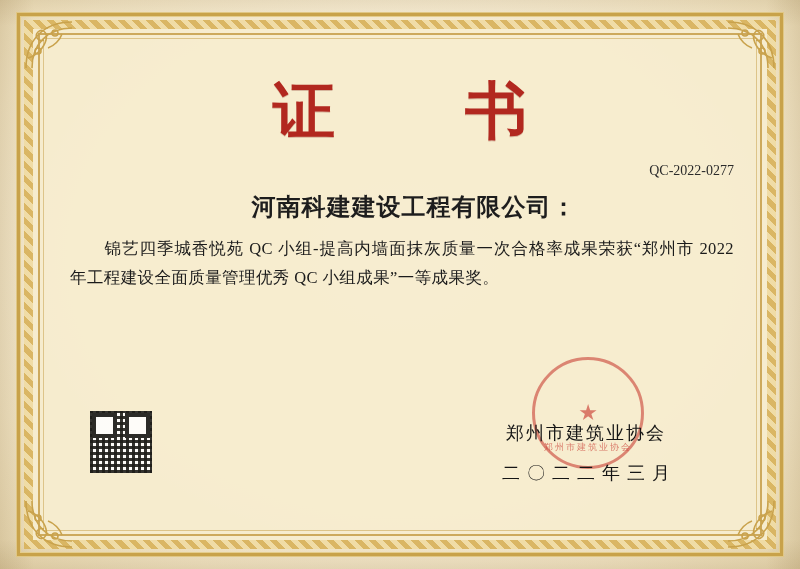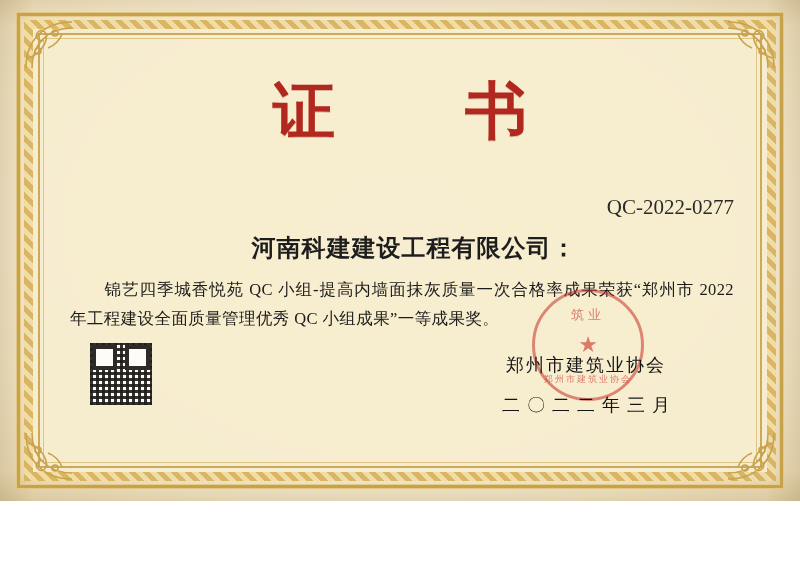--- a/index.html
+++ b/index.html
@@ -12,21 +12,21 @@
     height: 569px;
     overflow: hidden;
     font-family: "Liberation Serif", serif;
   }
 
   
   .certificate {
     position: absolute;
     left: 0; top: 0;
     width: 800px;
-    height: 501px;
+    height: 569px;
     background:
       radial-gradient(ellipse at 50% 45%, #fdf7e6 0%, #fbf2dc 45%, #f3e6c6 78%, #e9d9b2 100%);
     box-sizing: border-box;
   }
   
   .page-shade {
     position: absolute;
     inset: 0;
     background:
       linear-gradient(to right, rgba(120,90,40,0.16) 0px, rgba(120,90,40,0.0) 34px),
@@ -101,23 +101,23 @@
     letter-spacing: 34px;
     text-indent: 34px;
     margin-top: 26px;
     line-height: 1.05;
     text-shadow: 0 1px 0 rgba(120,20,10,0.25);
   }
 
   .serial {
     text-align: right;
     font-family: "Liberation Serif", serif;
-    font-size: 21px;
+    font-size: 14px;
     color: #2b2b2b;
-    margin-top: 52px;
+    margin-top: 20px;
     padding-right: 6px;
   }
 
   .recipient {
     font-family: "DejaVu Sans", sans-serif;
     font-weight: bold;
     font-size: 24px;
     color: #1d1d1d;
     margin-top: 12px;
     padding-left: 28px;
@@ -300,21 +300,20 @@
     <div class="body-text"><span class="indent"></span><span>锦艺四季城香悦苑 QC 小组-提高内墙面抹灰质量一次合格率成果荣获“郑州市 2022 年工程建设全面质量管理优秀 QC 小组成果”一等成果奖。</span></div>
 
     <div class="members">
     </div>
 
     <div class="bottom">
 
       <div class="qr"></div>
 
       <div class="seal">
-        <div class="seal-top">筑业</div>
         <div class="seal-star">★</div>
         <div class="seal-bottom">郑州市建筑业协会</div>
       </div>
 
       <div class="signer">
         <div class="org">郑州市建筑业协会</div>
         <div class="date">二〇二二年三月</div>
       </div>
 
     </div>

